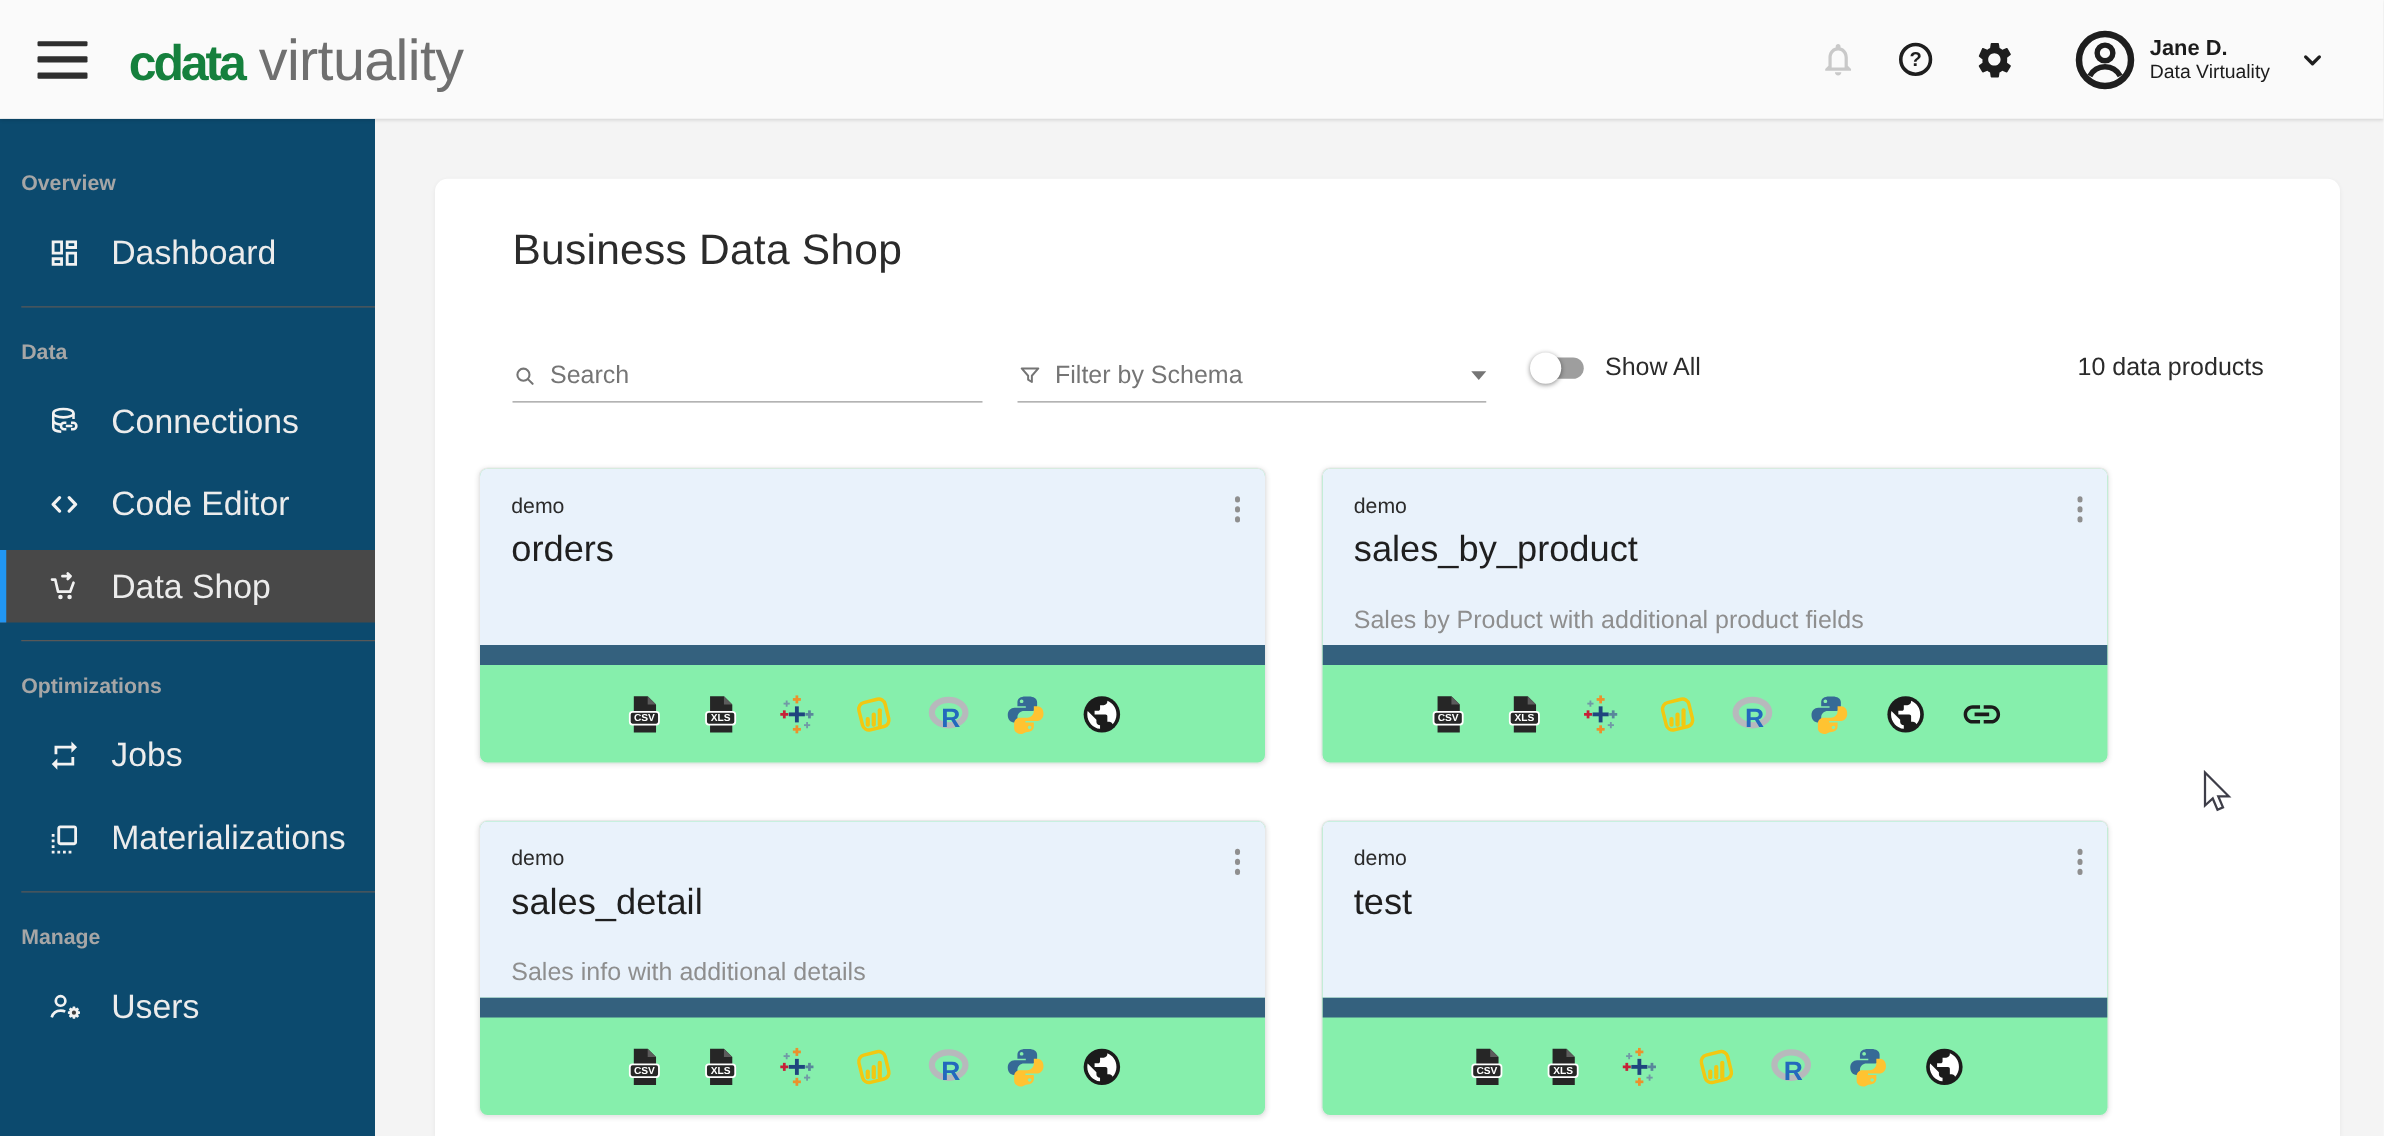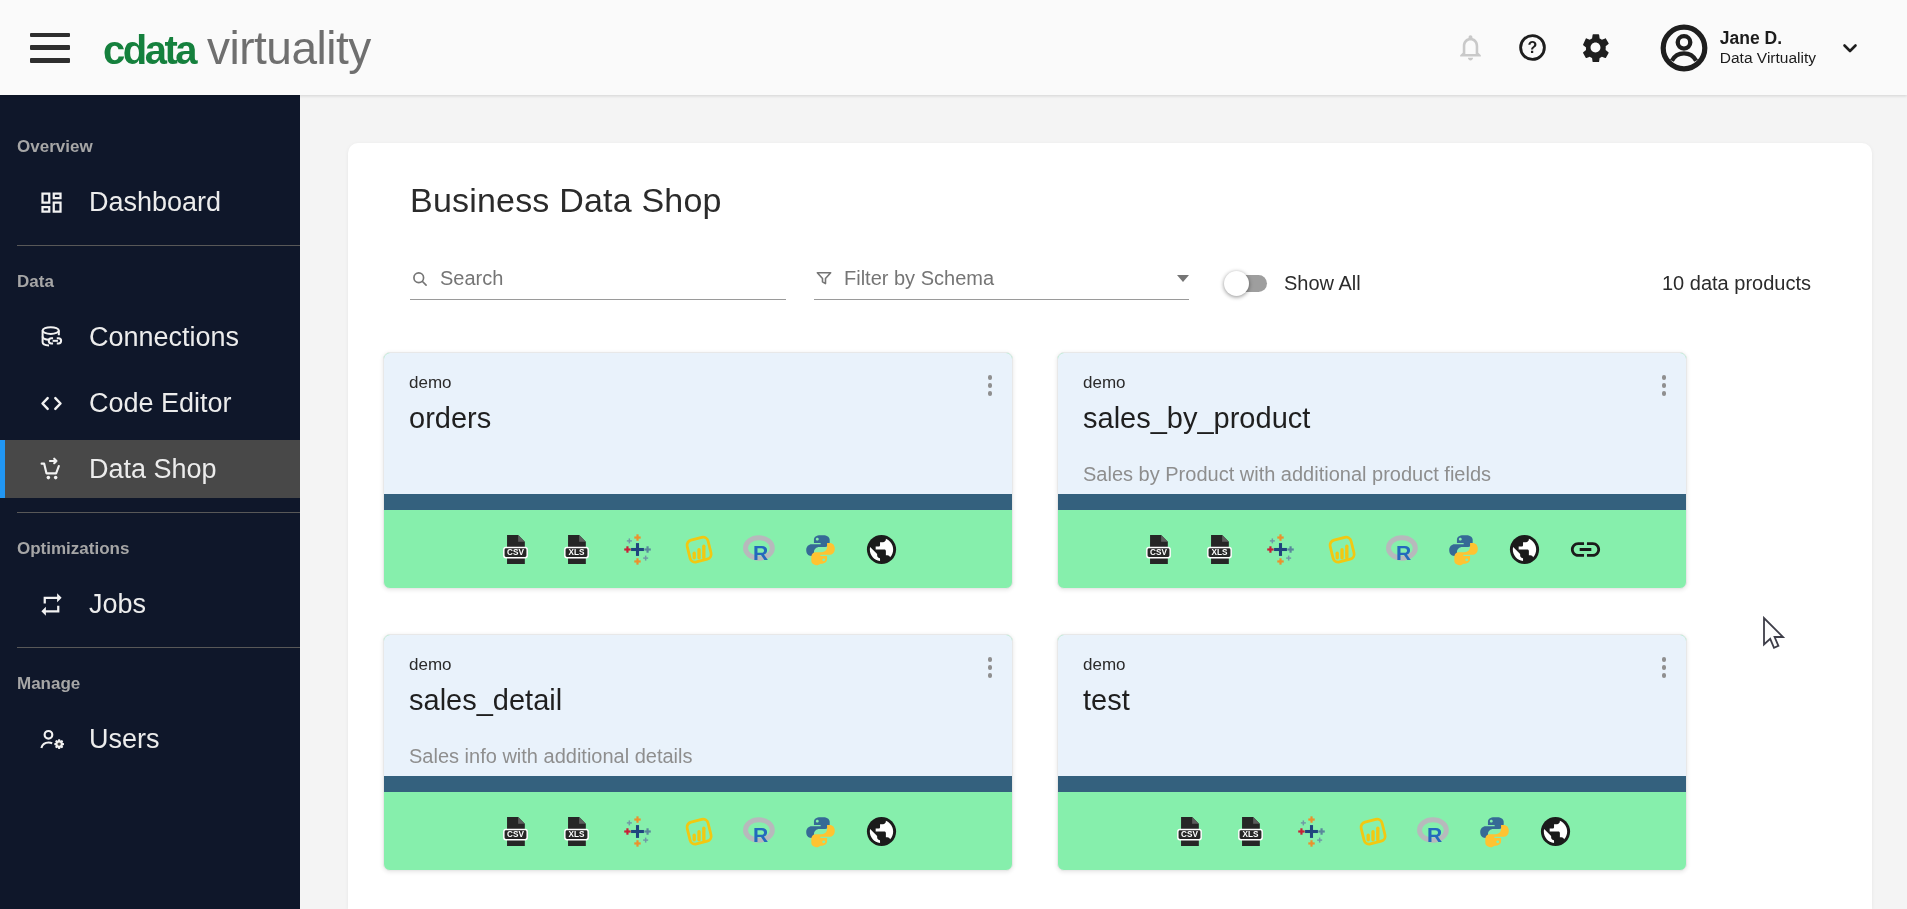--- a/index.html
+++ b/index.html
@@ -35,21 +35,21 @@
   .user-chip { display:flex; align-items:center; margin-left:46px; cursor:pointer; }
   .avatar svg { width:52px; height:52px; display:block; }
   .user-text { margin-left:10px; }
   .user-name { font-size:17.5px; font-weight:700; color:#1c1c1c; line-height:1.2; }
   .user-org { font-size:15.5px; font-weight:400; color:#1c1c1c; line-height:1.2; }
   .user-caret { margin-left:22px; } .user-caret svg { width:24px; height:24px; display:block; }
 
   
   .sidebar {
     position:absolute; top:95px; left:0; bottom:0; width:300px;
-    background:#0f172a; z-index:9; padding-top:42px;
+    background:#0c4a6e; z-index:9; padding-top:42px;
   }
   .nav-label { font-size:17px; font-weight:700; color:#a6a6a6; margin:0 0 16px 17px; }
   .nav-item {
     height:58px; margin-bottom:8px;
     display:flex; align-items:center;
     padding-left:33px; border-left:5px solid transparent;
     color:#ececec; font-size:27px; cursor:pointer;
   }
   .nav-item.active { background:#484848; border-left-color:#2196f3; }
   .nav-icon { width:27px; height:27px; margin-right:24px; line-height:0; flex:0 0 27px; }
@@ -59,21 +59,21 @@
   
   .content-panel {
     position:absolute; left:348px; top:143px; width:1524px; bottom:0;
     background:#ffffff; border-radius:10px 10px 0 0;
     box-shadow:0 1px 4px rgba(0,0,0,.06);
     padding:38px 36px 0 35px;
   }
   .page-title { margin-left:27px; font-size:34px; font-weight:500; color:#2b2b2b; letter-spacing:.2px; }
 
   .controls-row { display:flex; align-items:center; margin:47px 25px 0 27px; }
-  .field { display:flex; align-items:center; border-bottom:1px solid #9a9a9a; padding-bottom:9px; }
+  .field { display:flex; align-items:center; border-bottom:1px solid #9a9a9a; padding-bottom:9px;margin-top:22px; }
   .search-field { width:376px; }
   .search-field svg { width:20px; height:20px; flex:0 0 20px; }
   .search-input {
     border:none; outline:none; background:transparent;
     font-family:"Liberation Sans",sans-serif; font-size:20px; color:#333;
     margin-left:10px; width:100%;
   }
   .search-input::placeholder { color:#757575; opacity:1; }
   .filter-field { width:375px; margin-left:28px; cursor:pointer; }
   .filter-field svg { width:20px; height:20px; flex:0 0 20px; }
@@ -211,20 +211,28 @@
     <div class="nav-divider"></div>
     <div class="nav-label">Optimizations</div>
     <div class="nav-item">
       <span class="nav-icon">
         <svg viewBox="0 0 24 24" fill="#f2f2f2">
           <path d="M7 7h10v3l4-4-4-4v3H5v6h2V7zm10 10H7v-3l-4 4 4 4v-3h12v-6h-2v4z"></path>
         </svg>
       </span>
       <span>Jobs</span>
     </div>
+    <div class="nav-item">
+      <span class="nav-icon">
+        <svg viewBox="0 0 24 24" fill="#f2f2f2">
+          <path d="M19 3H9c-1.1 0-2 .9-2 2v10c0 1.1.9 2 2 2h10c1.1 0 2-.9 2-2V5c0-1.1-.9-2-2-2zm0 12H9V5h10v10zM3 9h2v2H3V9zm0 4h2v2H3v-2zm0 4h2v2H3v-2zm0 4h2v2H3v-2zm4 0h2v2H7v-2zm4 0h2v2h-2v-2zm4 0h2v2h-2v-2z"></path>
+        </svg>
+      </span>
+      <span>Materializations</span>
+    </div>
     <div class="nav-divider"></div>
     <div class="nav-label">Manage</div>
     <div class="nav-item">
       <span class="nav-icon">
         <svg viewBox="0 0 24 24">
           <g fill="none" stroke="#f2f2f2" stroke-width="1.9">
             <circle cx="9.3" cy="7.8" r="3.4"></circle>
             <path d="M3 19.5c.9-3.2 3.3-4.8 6.4-4.8 1.2 0 2.3.2 3.2.7"></path>
           </g>
           <path fill="#f2f2f2" d="M17.6 13.2l.4-1.4h1.6l.4 1.4 1.3-.7 1.1 1.1-.7 1.3 1.4.4v1.6l-1.4.4.7 1.3-1.1 1.1-1.3-.7-.4 1.4H18l-.4-1.4-1.3.7-1.1-1.1.7-1.3-1.4-.4v-1.6l1.4-.4-.7-1.3 1.1-1.1z"></path>

